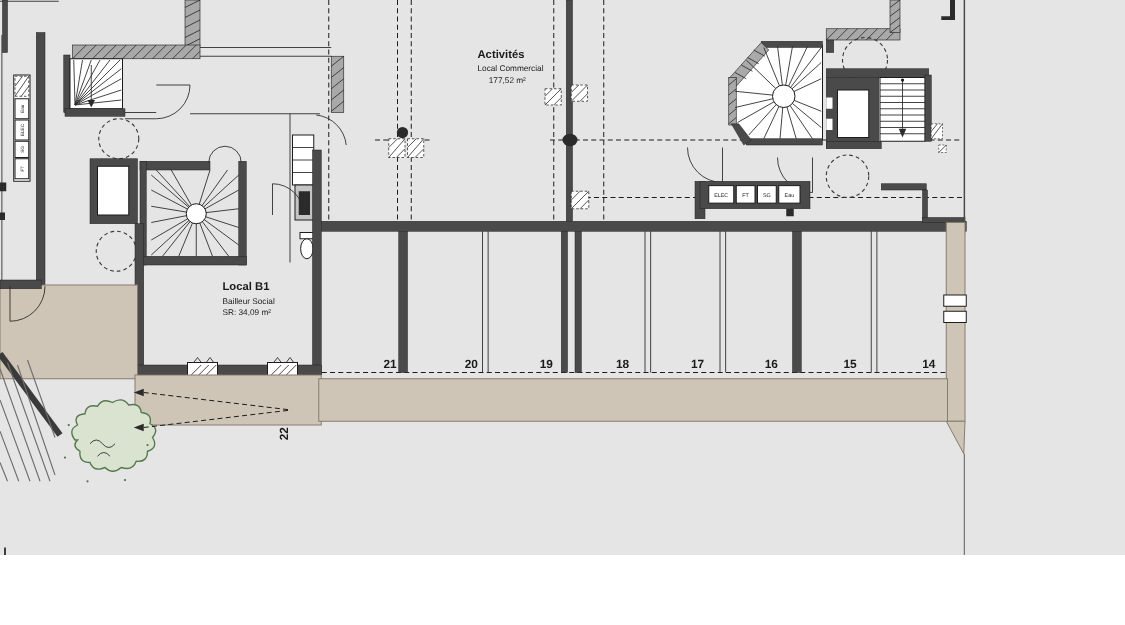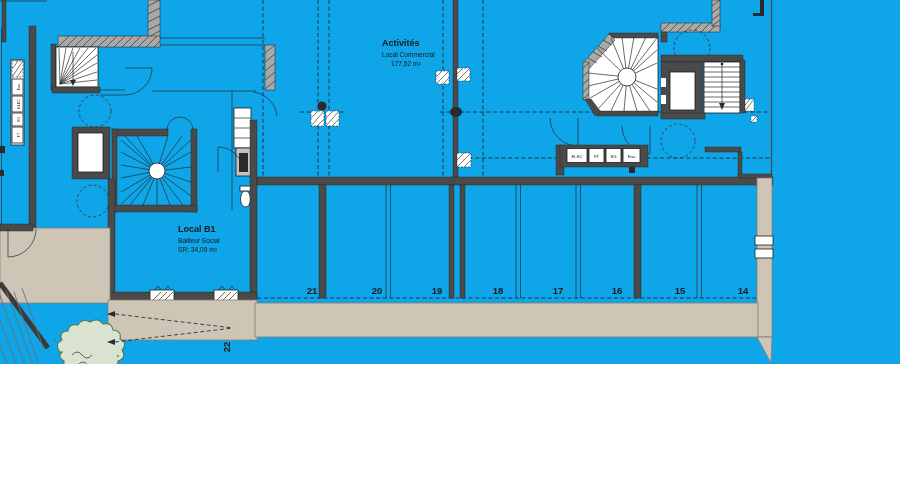--- a/index.html
+++ b/index.html
@@ -1,20 +1,20 @@
 <!DOCTYPE html>
 <html style="--wall: #4a4a4a; --wall_light: #a9a9a9; --beige: #cfc5b6; --beige_border: #857d6e; --bush_fill: #d9e3d0; --bush_stroke: #55784e; --line: #1c1c1c;"><head>
 <meta charset="utf-8">
 <style>
   :root{
     --wall:#4a4a4a; --wall_light:#a9a9a9; --beige:#cfc5b6; --beige_border:#857d6e;
     --bush_fill:#d9e3d0; --bush_stroke:#55784e; --line:#1c1c1c;
   }
   html,body{margin:0;padding:0;background:#fff;}
-  .stage{position:relative;width:900px;height:364px;background:#0ea5e9;overflow:hidden;}
+  .stage{position:relative;width:900px;height:444px;background:#e5e5e5;overflow:hidden;}
   svg{display:block}
   text{font-family:"Liberation Sans","DejaVu Sans",sans-serif;fill:#1a1a1a;}
   .t-title{font-size:9px;font-weight:bold;}
   .t-sub{font-size:6.6px;}
   .t-park{font-size:9.5px;font-weight:bold;}
   .t-tiny{font-size:4.3px;}
   .t-micro{font-size:3.7px;}
   .t-num{font-size:4px;fill:#333;}
   .t-north{font-size:9px;font-weight:bold;font-style:italic;}
   .w{fill:var(--wall,#4a4a4a);stroke:#222;stroke-width:0.4;}

